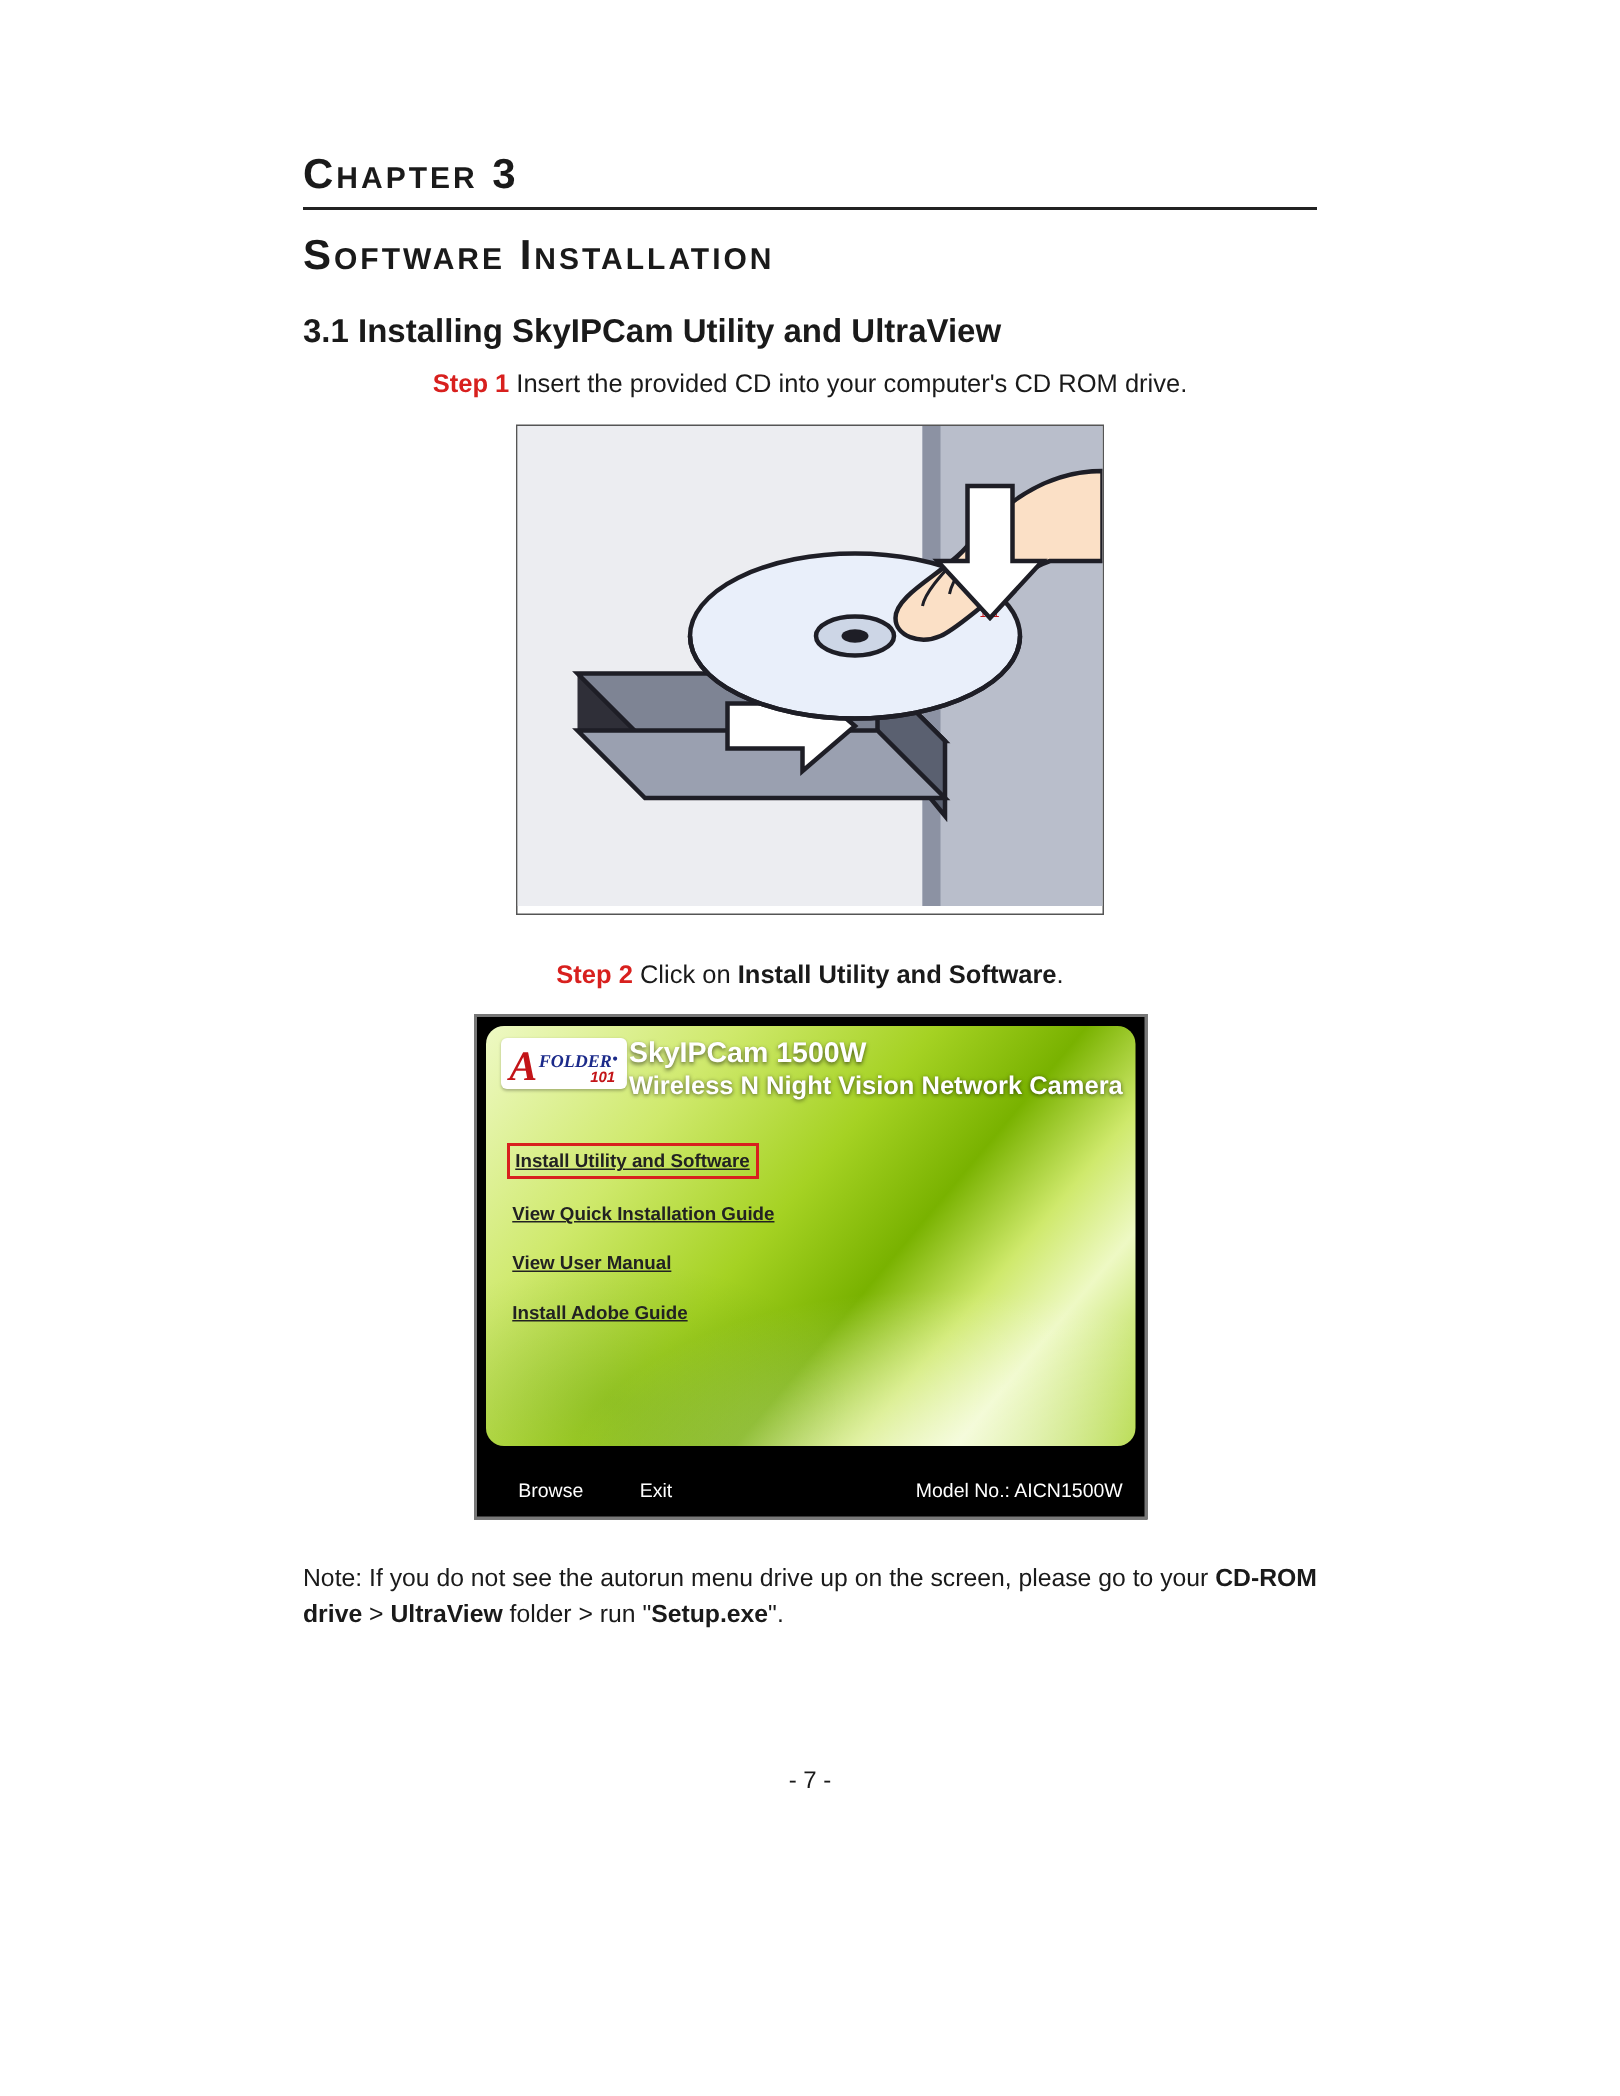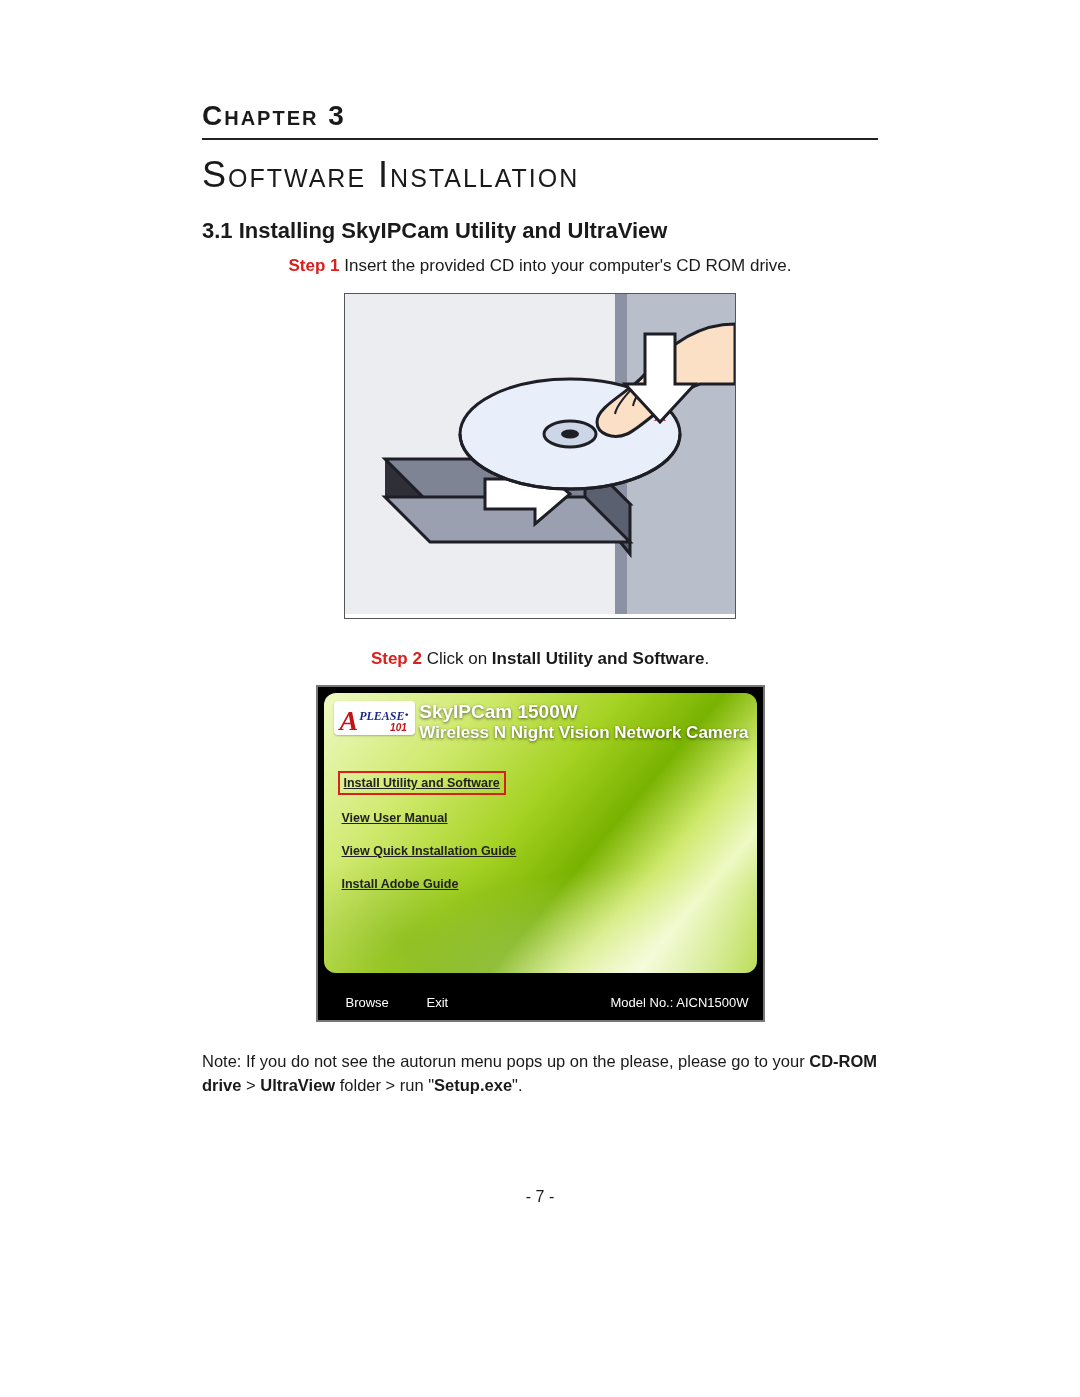--- a/index.html
+++ b/index.html
@@ -21,22 +21,22 @@
     letter-spacing: 2px;
     font-variant: small-caps;
     margin-bottom: 6px;
   }
   .hr {
     border: none;
     border-top: 2px solid #222;
     margin: 0 0 14px 0;
   }
   .chapter-title {
-    font-size: 36px;
-    font-weight: 400;
+    font-size: 28px;
+    font-weight: 700;
     letter-spacing: 2px;
     font-variant: small-caps;
     margin-bottom: 22px;
   }
   .section-heading {
     font-size: 22px;
     font-weight: 700;
     margin-bottom: 10px;
   }
   .body-text {
@@ -216,44 +216,44 @@
     <span class="step-label">Step 2</span><span> Click on </span><span class="bold">Install Utility and Software</span><span>.</span>
   </div>
 
   <div class="figure-center">
     <div class="installer">
       <div class="installer-top">
         <div class="brand-row">
           <div class="brand-box">
             <span class="brand-a">A</span>
             <span>
-              <span class="brand-rest brand-ink">please</span><span class="brand-rest">·</span>
+              <span class="brand-rest brand-ink">folder</span><span class="brand-rest">·</span>
               <span class="brand-sub">101</span>
             </span>
           </div>
           <div class="product-titles">
             <div class="product-name">SkyIPCam 1500W</div>
             <div class="product-desc">Wireless N Night Vision Network Camera</div>
           </div>
         </div>
         <div class="menu">
           <div><span class="menu-item highlight">Install Utility and Software</span></div>
+          <div><span class="menu-item">View Quick Installation Guide</span></div>
           <div><span class="menu-item">View User Manual</span></div>
-          <div><span class="menu-item">View Quick Installation Guide</span></div>
           <div><span class="menu-item">Install Adobe Guide</span></div>
         </div>
       </div>
       <div class="installer-bottom">
         <div class="bottom-left">
           <span>Browse</span>
           <span>Exit</span>
         </div>
         <div>Model No.: AICN1500W</div>
       </div>
     </div>
   </div>
 
   <div class="note-text">
-    <span>Note: If you do not see the autorun menu pops up on the please, please go to your </span><span class="bold">CD-ROM drive</span><span> &gt; </span><span class="bold">UltraView</span><span> folder &gt; run "</span><span class="bold">Setup.exe</span><span>".</span>
+    <span>Note: If you do not see the autorun menu drive up on the screen, please go to your </span><span class="bold">CD-ROM drive</span><span> &gt; </span><span class="bold">UltraView</span><span> folder &gt; run "</span><span class="bold">Setup.exe</span><span>".</span>
   </div>
 
   <div class="page-num">- 7 -</div>
 </div>
 
 </body></html>

